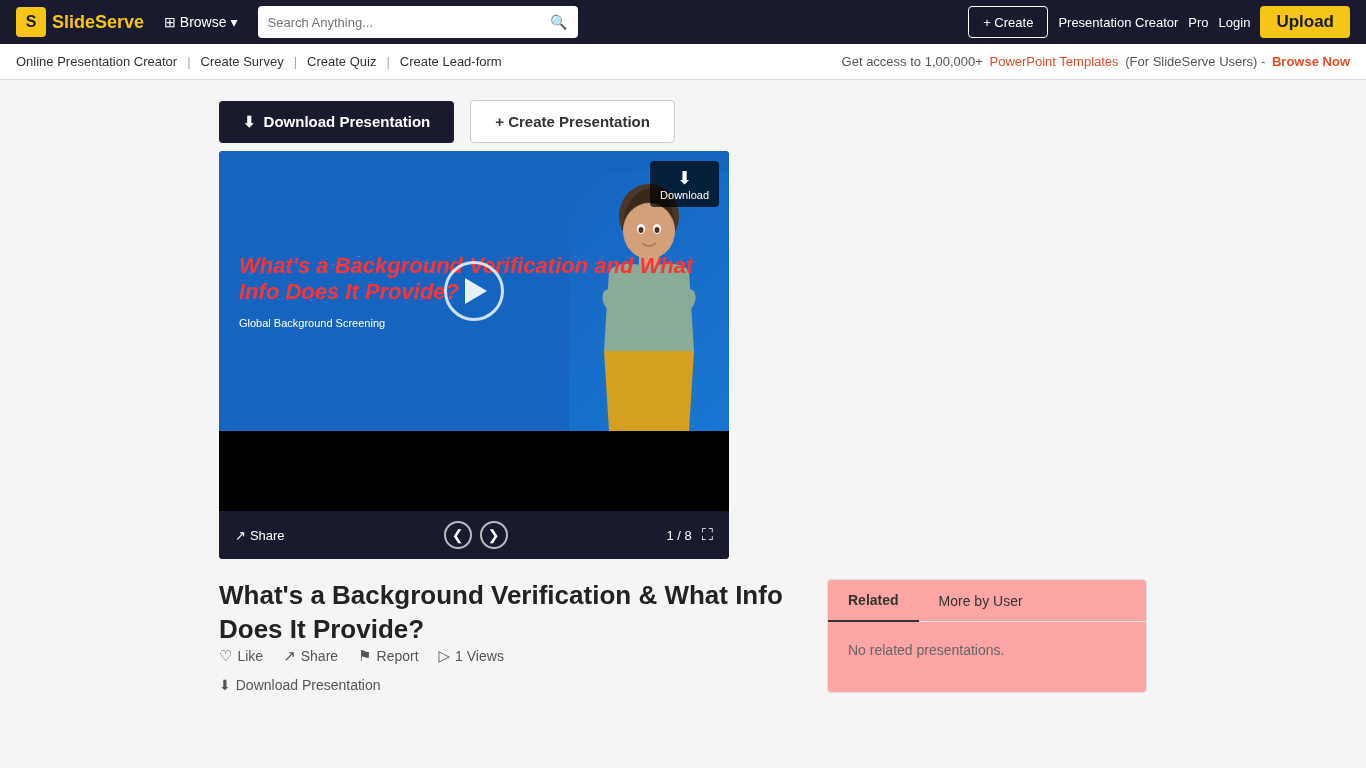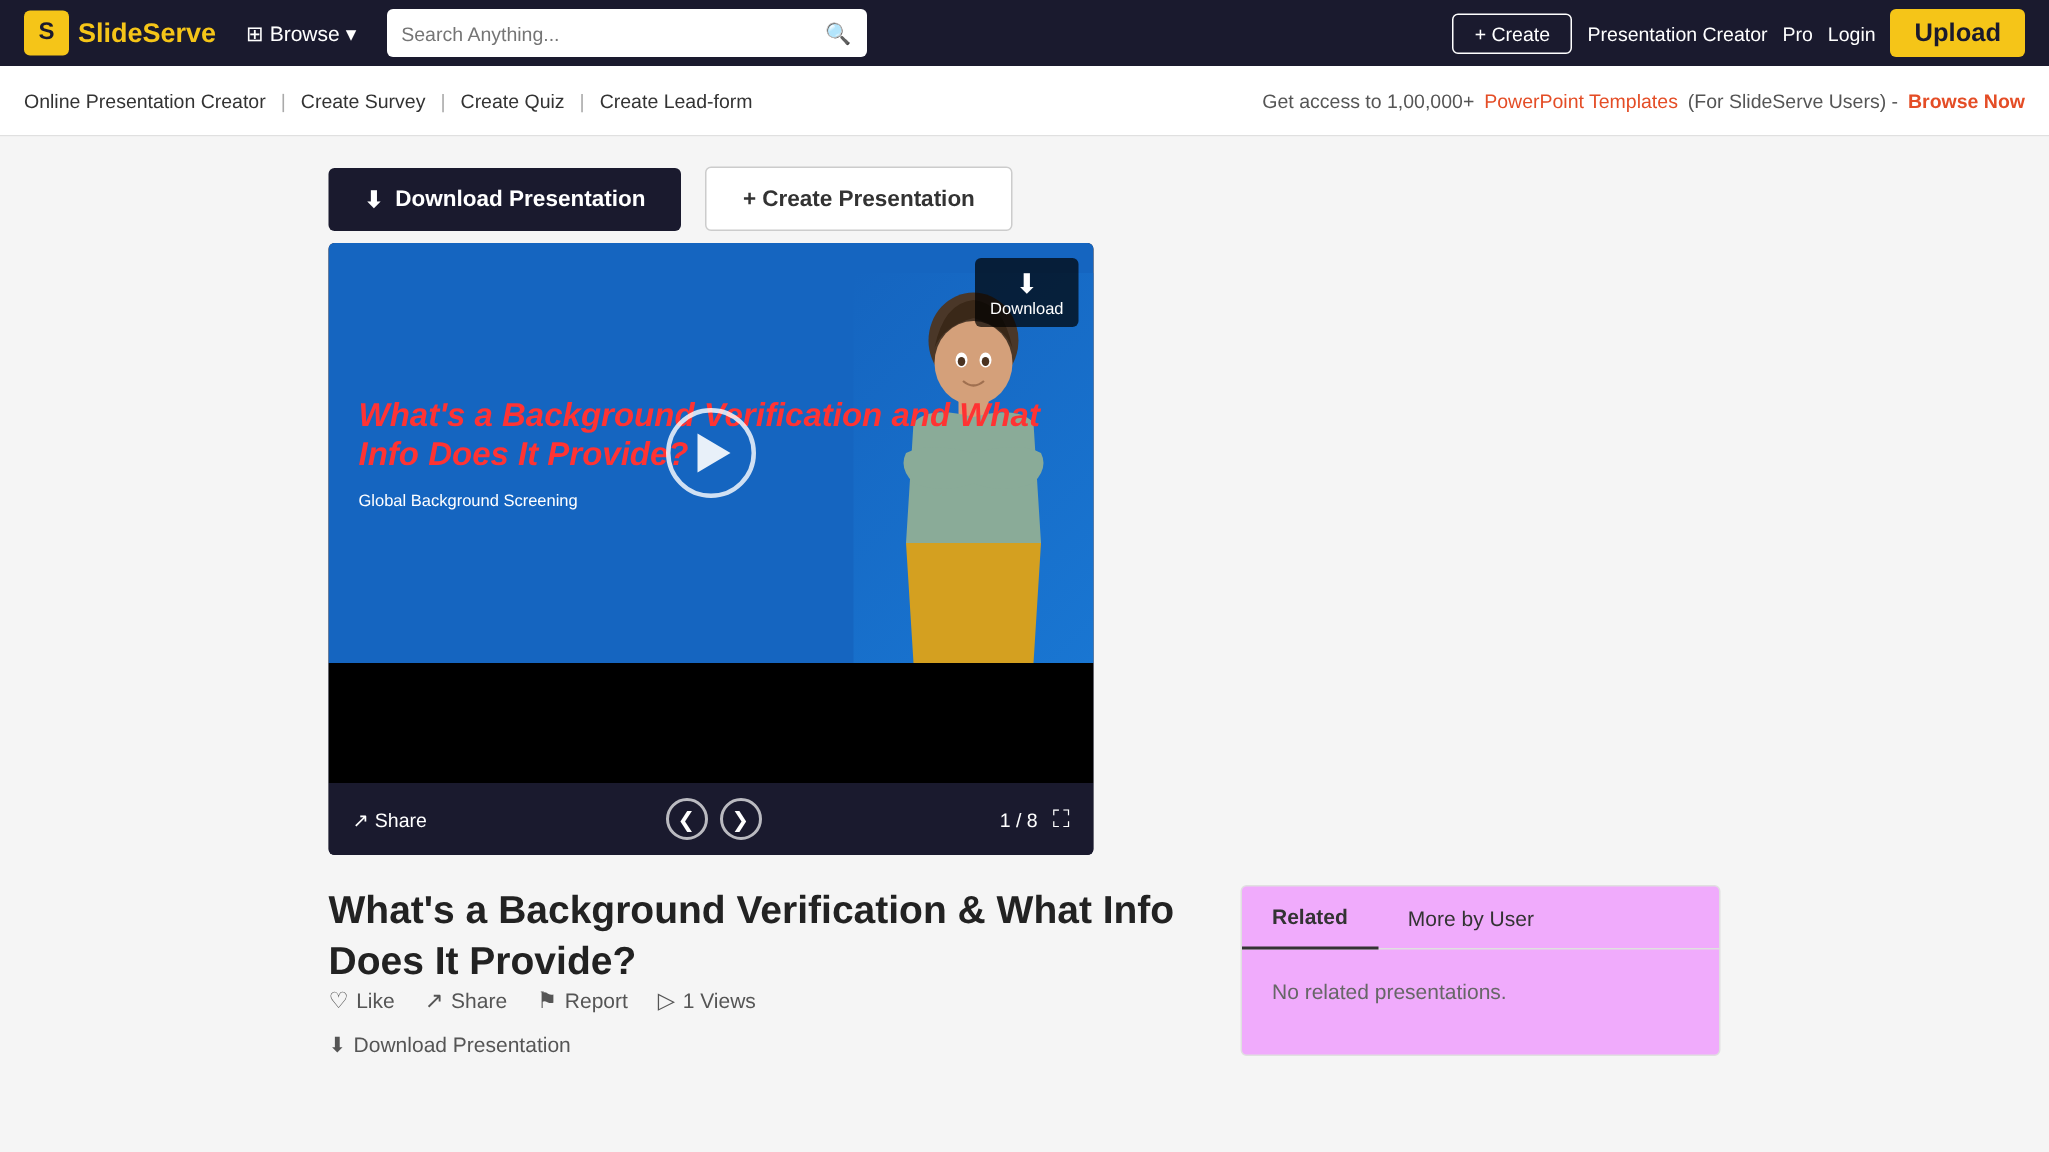--- a/index.html
+++ b/index.html
@@ -63,21 +63,20 @@
       border: none;
       outline: none;
       width: 100%;
       font-size: 13px;
       color: #701a75;
     }
     .search-icon { color: #666; font-size: 14px; }
     .nav-right {
       margin-left: auto;
       display: flex;
-      align-items: center;
       gap: 10px;
     }
     .create-btn {
       background: transparent;
       border: 1px solid white;
       color: white;
       padding: 5px 14px;
       border-radius: 4px;
       cursor: pointer;
       font-size: 13px;
@@ -100,21 +99,21 @@
       font-size: 17px;
       cursor: pointer;
     }
 
     
     .subnav {
       background: white;
       display: flex;
       align-items: center;
       padding: 0 16px;
-      height: 47px;
+      height: 36px;
       border-bottom: 1px solid #e0e0e0;
       font-size: 13px;
     }
     .subnav-left {
       display: flex;
       align-items: center;
       gap: 8px;
     }
     .subnav-link {
       color: #333;
@@ -367,21 +366,21 @@
       cursor: pointer;
       text-decoration: none;
       display: flex;
       align-items: center;
       gap: 5px;
     }
 
     
     .related-panel {
       width: 320px;
-      background: #f0abfc;
+      background: #fca5a5;
       border-radius: 4px;
       border: 1px solid #e0e0e0;
       overflow: hidden;
     }
 
     .related-tabs {
       display: flex;
       border-bottom: 1px solid #e0e0e0;
     }
 

